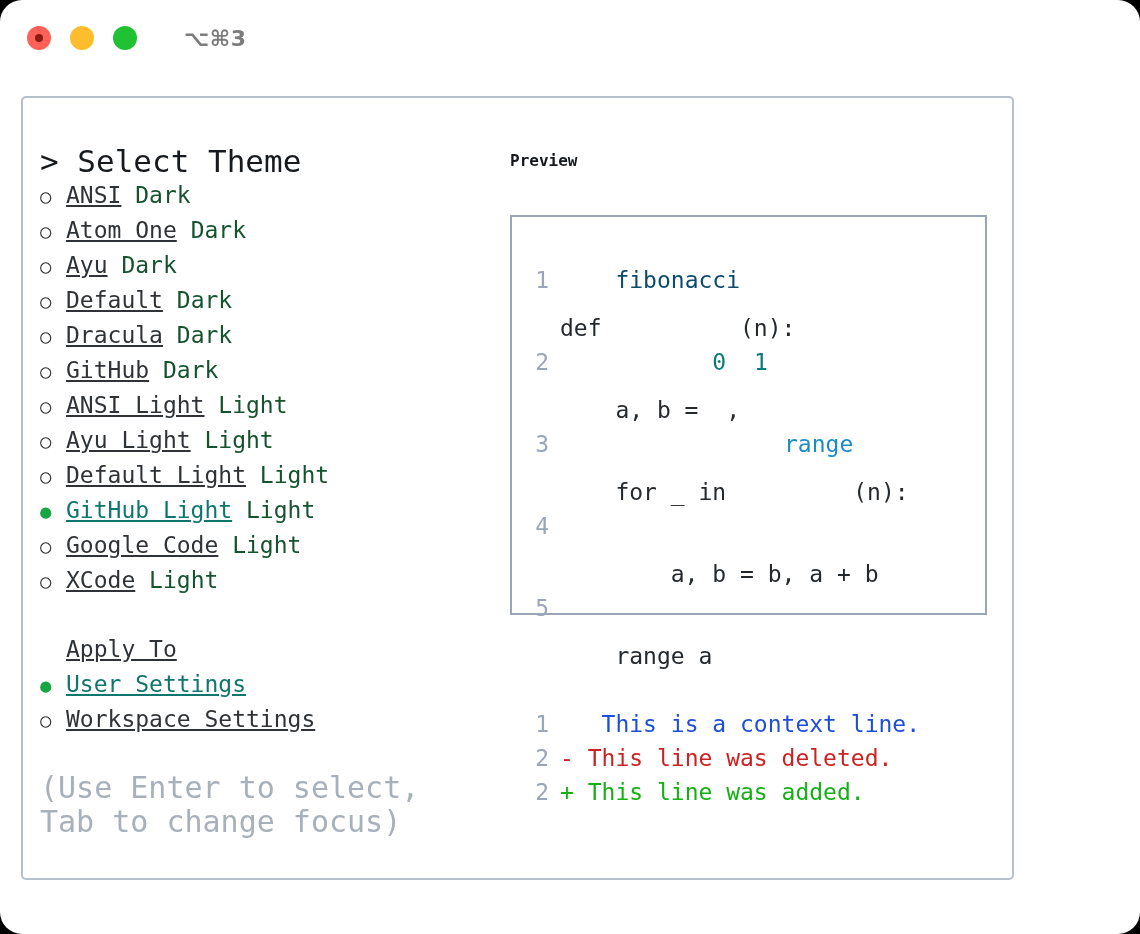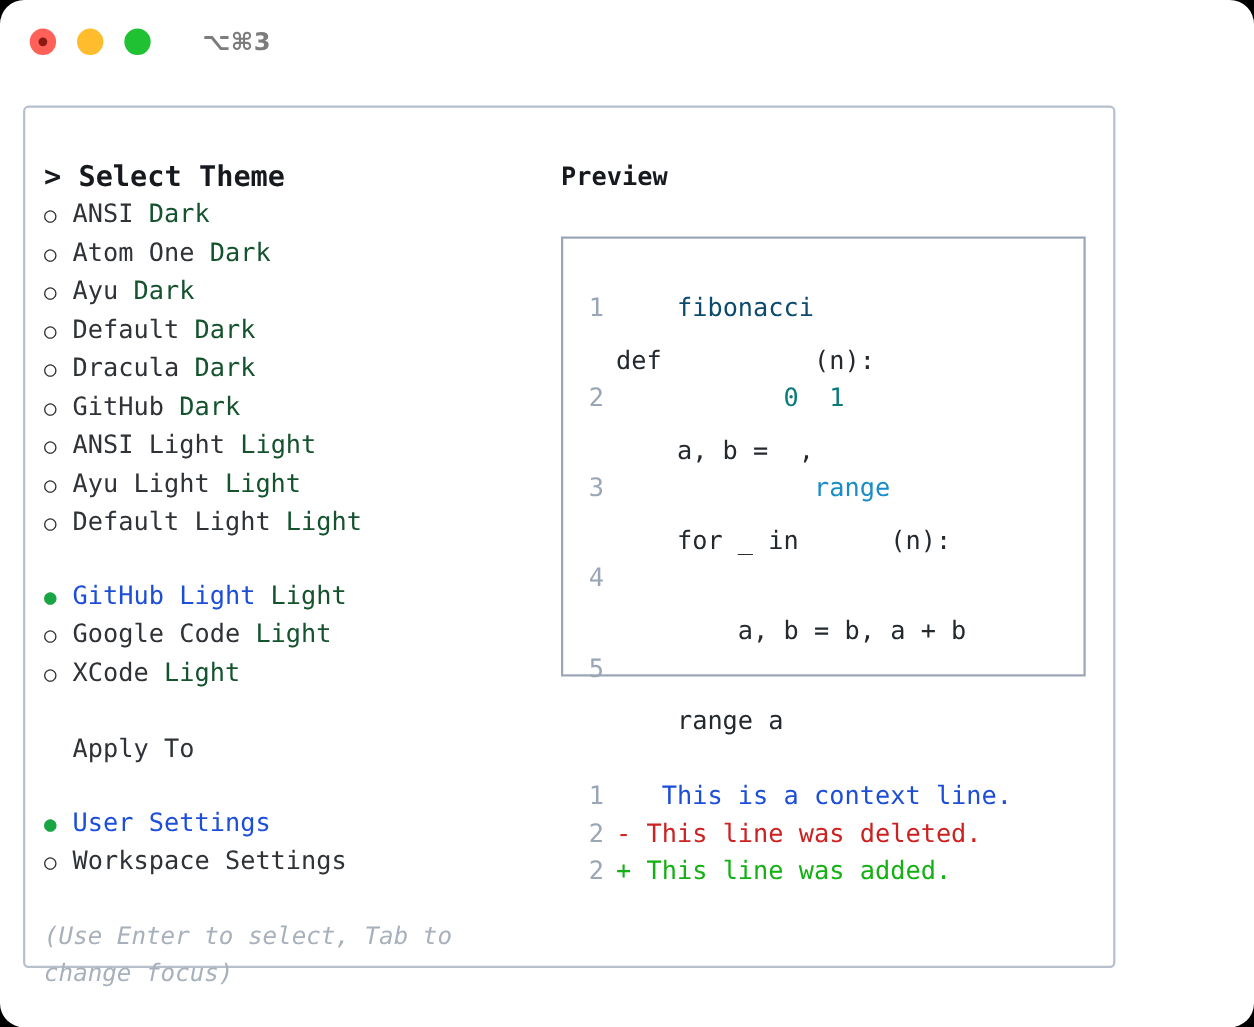--- a/index.html
+++ b/index.html
@@ -74,22 +74,22 @@
     left: 0; top: 0;
     width: 100%; height: 100%;
     display: flex;
   }
 
   .left-col  { width: 465px; padding: 46px 0 0 17px; }
   .right-col { flex: 1; padding: 46px 0 0 10px; }
 
   
   .list-header {
-    font-size: 26px;
-    font-weight: 700;
+    font-size: 31px;
+    font-weight: 400;
     color: #16191d;
     line-height: 34px;
     white-space: pre;
   }
 
   .row {
     display: flex;
     align-items: baseline;
     font-size: 23px;
     line-height: 34px;
@@ -100,38 +100,37 @@
   .bullet {
     width: 26px;
     flex: 0 0 26px;
     font-size: 19px;
     color: #2f3337;
     line-height: 34px;
   }
   .bullet.selected { color: #1aa545; font-size: 19px; }
   .bullet.blank { color: transparent; }
 
-  .row .label { color: #2f3337; }
-  .row.selected .label { color: #1d4ed8; margin-top: 32px; }
+  .row .label { color: #2f3337; text-decoration: underline; }
+  .row.selected .label { color: #0f766e; }
 
   .variant { color: #14532d; }
 
   .section-gap { height: 34px; }
 
   .hint {
-    font-size: 22px;
+    font-size: 30px;
     line-height: 34px;
     color: #a8b0bb;
     width: 410px;
-    font-style: italic;
   }
 
   
   .preview-title {
-    font-size: 23px;
+    font-size: 16px;
     font-weight: 700;
     color: #16191d;
     line-height: 34px;
     padding-left: 12px;
   }
 
   .preview-box {
     margin-top: 37px;
     margin-left: 12px;
     width: 477px;
@@ -153,21 +152,21 @@
     flex: 0 0 30px;
     text-align: right;
     color: #9aa6b6;
     padding-right: 11px;
   }
 
   .code-text { color: #24292e; margin-top: 48px; }
 
   .tok-fn   { color: #0c4a6e; }
   .tok-num  { color: #0b7a7a; }
-  .tok-call { color: #1a8cc8; }
+  .tok-call { color: #1a8cc8; margin-left: 44px; }
 
   .diff-gap { height: 34px; }
 
   .diff-ctx { color: #1d4ed8; }
   .diff-del { color: #cc2222; }
   .diff-add { color: #14b014; }
 </style>
 </head>
 <body>
 

